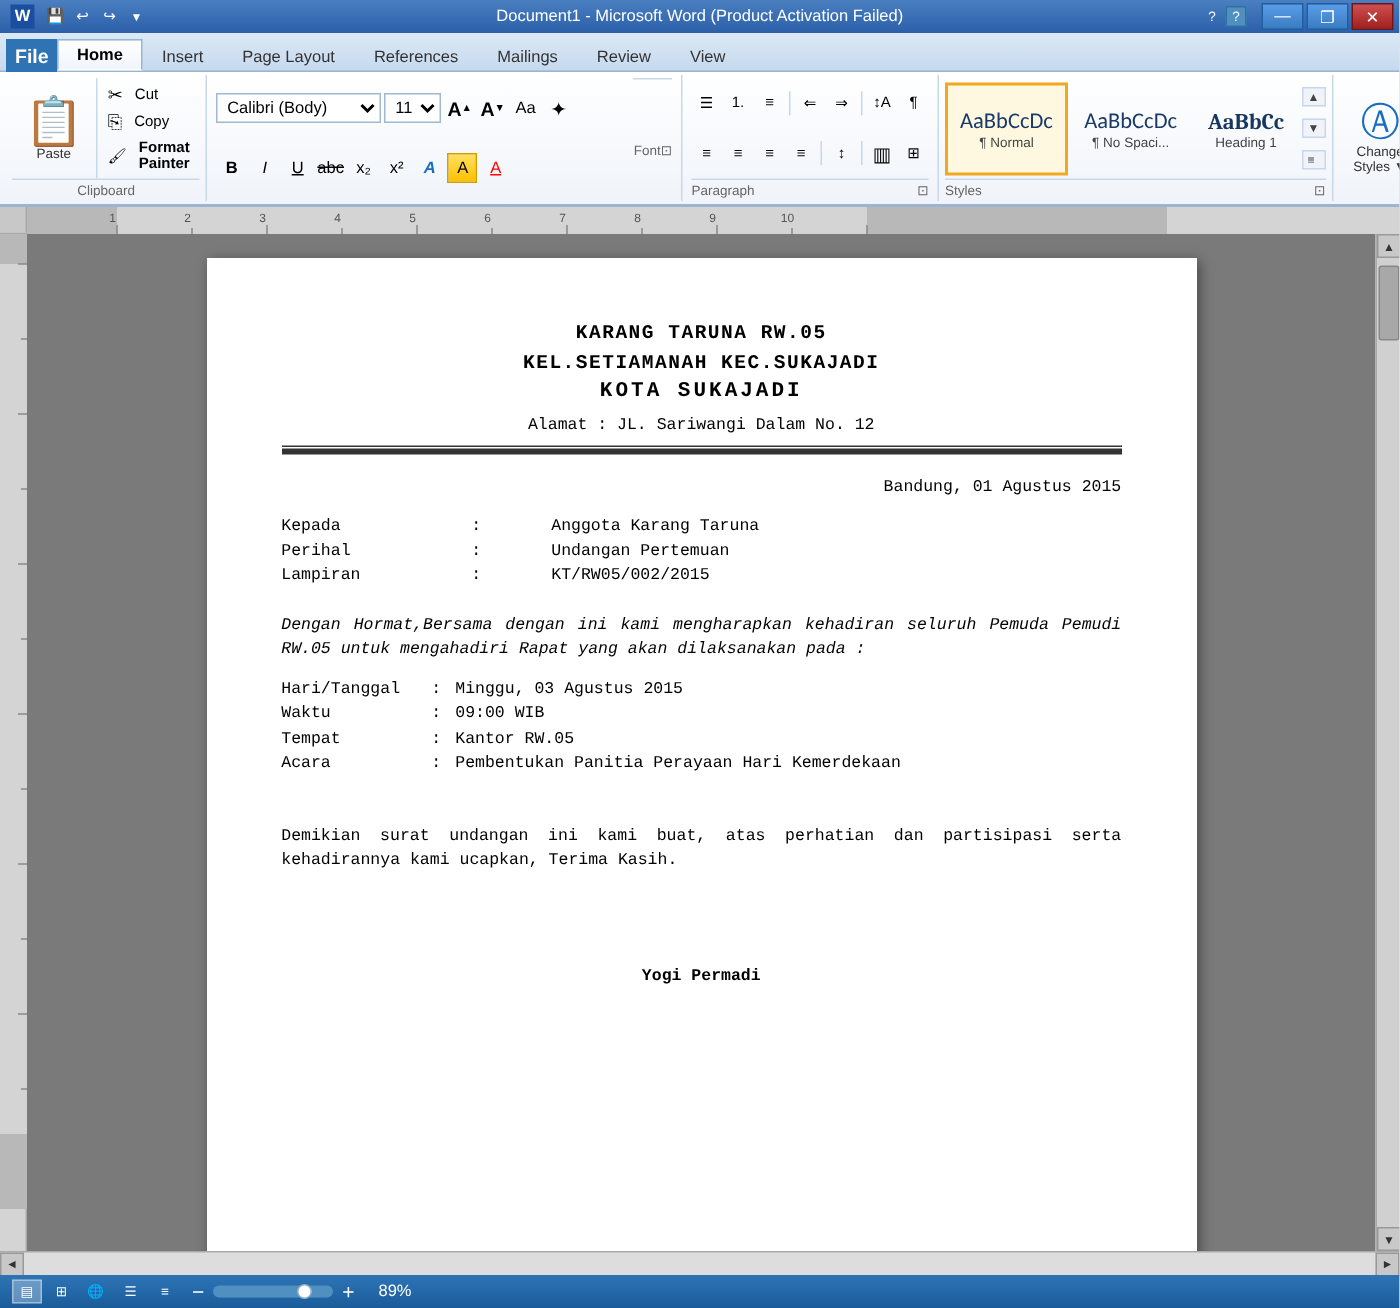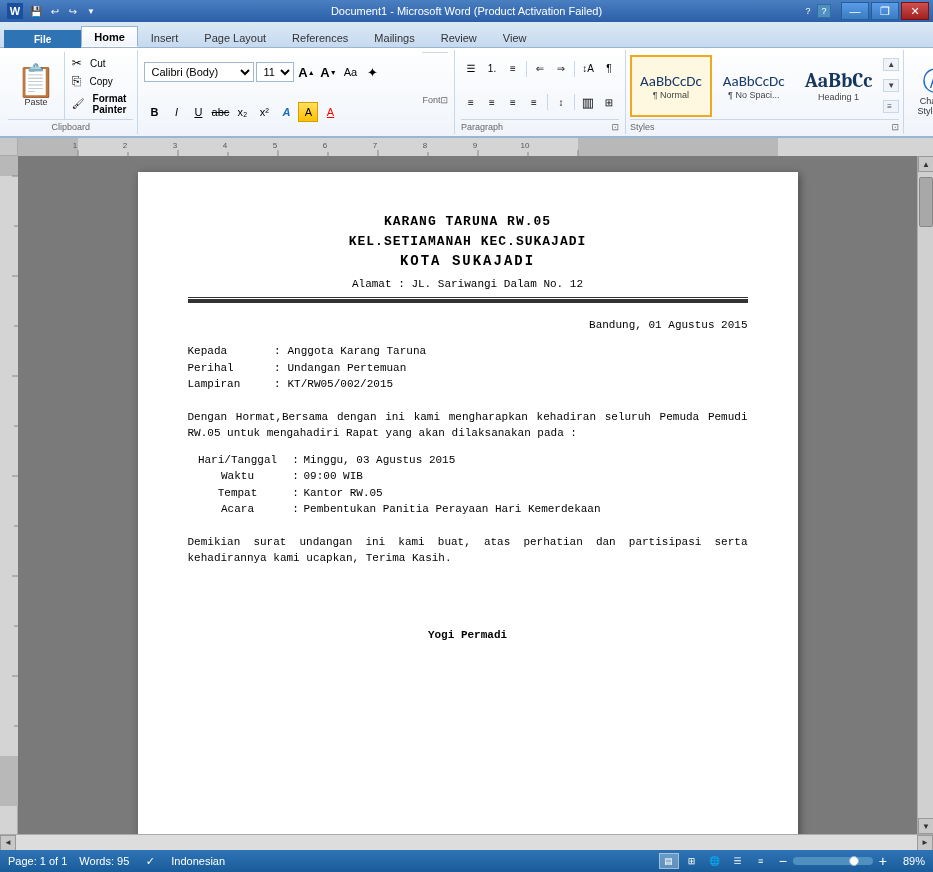--- a/index.html
+++ b/index.html
@@ -29,22 +29,22 @@
       border-color: #9ab5d0;
       border-bottom: 1px solid white;
       color: #000;
       font-weight: bold;
     }
 
     
     .file-tab {
       background: #2e74b5;
       color: white;
-      padding: 4px 30px 3px;
-      font-size: 10px;
+      padding: 4px 6px 3px;
+      font-size: 13px;
       font-weight: bold;
       cursor: pointer;
       margin-bottom: -1px;
     }
 
     
     .ribbon {
       background: linear-gradient(to bottom, #ffffff, #f0f4fa);
       border-bottom: 2px solid #9ab5d0;
       display: flex;
@@ -102,25 +102,25 @@
       text-align: center;
       font-weight: bold;
       margin-bottom: 4px;
     }
     .doc-header-line1 { font-size: 13px; letter-spacing: 1px; }
     .doc-header-line2 { font-size: 13px; letter-spacing: 1px; }
     .doc-header-line3 { font-size: 14px; letter-spacing: 2px; font-weight: 900; }
     .doc-address { text-align: center; font-size: 11px; font-weight: normal; margin-bottom: 4px; }
     .doc-date { text-align: right; margin-bottom: 10px; }
     .doc-meta { margin-bottom: 16px; }
-    .doc-meta-row { display: flex; margin-bottom: 0; }
+    .doc-meta-row { display: flex; margin-bottom: 0; gap: 40px; }
     .doc-meta-label { min-width: 80px; }
     .doc-meta-value { flex: 1; }
-    .doc-body { text-align: justify; margin-bottom: 10px; }
-    .doc-details { margin-bottom: 16px; text-align: center; }
+    .doc-body { text-align: justify; margin-bottom: 10px; font-style: italic; }
+    .doc-details { margin-bottom: 32px; }
     .doc-detail-row { display: flex; margin-bottom: 0; }
     .doc-closing { text-align: justify; margin-bottom: 40px; }
 
     
     .status-bar {
       background: linear-gradient(to bottom, #2e74b5, #1a5c9a);
       height: 22px;
       display: flex;
       align-items: center;
       justify-content: space-between;
@@ -323,21 +323,21 @@
             <div style="font-size:15px;color:#1a3a6a;font-family:Calibri,sans-serif;">AaBbCcDc</div>
             <div style="font-size:9px;color:#444;">¶ Normal</div>
           </div>
 
           <div style="display:flex;flex-direction:column;align-items:center;justify-content:center;padding:2px 8px;min-width:70px;height:62px;cursor:pointer;border:1px solid transparent;">
             <div style="font-size:15px;color:#1a3a6a;font-family:Calibri,sans-serif;">AaBbCcDc</div>
             <div style="font-size:9px;color:#444;">¶ No Spaci...</div>
           </div>
 
           <div style="display:flex;flex-direction:column;align-items:center;justify-content:center;padding:2px 8px;min-width:70px;height:62px;cursor:pointer;border:1px solid transparent;">
-            <div style="font-size:20px;color:#17375e;font-family:Cambria,serif;font-weight:bold;">AaBbCc</div>
+            <div style="font-size:15px;color:#17375e;font-family:Cambria,serif;font-weight:bold;">AaBbCc</div>
             <div style="font-size:9px;color:#444;">Heading 1</div>
           </div>
         </div>
         <div style="display:flex;flex-direction:column;justify-content:space-around;height:62px;margin-left:2px;">
           <div style="font-size:8px;cursor:pointer;color:#444;padding:1px 3px;border:1px solid #c8d8e8;background:#f0f4fa;">▲</div>
           <div style="font-size:8px;cursor:pointer;color:#444;padding:1px 3px;border:1px solid #c8d8e8;background:#f0f4fa;">▼</div>
           <div style="font-size:8px;cursor:pointer;color:#444;padding:1px 3px;border:1px solid #c8d8e8;background:#f0f4fa;">≡</div>
         </div>
       </div>
       <div style="font-size:9px;color:#666;text-align:center;border-top:1px solid #c8d8e8;padding-top:2px;display:flex;justify-content:space-between;align-items:center;">
@@ -492,26 +492,20 @@
   </div>
 
   <div style="display:flex;flex-direction:column;">
     <div class="bottom-scrollbar">
       <div class="bsb-btn">◄</div>
       <div class="bsb-track"></div>
       <div class="bsb-btn">►</div>
     </div>
 
     <div class="status-bar">
-      <div class="status-left">
-        <span>Page: 1 of 1</span>
-        <span>Words: 95</span>
-        <div style="width:18px;height:18px;display:flex;align-items:center;justify-content:center;cursor:pointer;">✓</div>
-        <span>Indonesian</span>
-      </div>
       <div class="status-right">
         <div style="display:flex;gap:3px;align-items:center;">
           <div style="width:20px;height:16px;background:rgba(255,255,255,0.3);border:1px solid rgba(255,255,255,0.4);display:flex;align-items:center;justify-content:center;font-size:9px;cursor:pointer;">▤</div>
           <div style="width:20px;height:16px;display:flex;align-items:center;justify-content:center;font-size:9px;cursor:pointer;">⊞</div>
           <div style="width:20px;height:16px;display:flex;align-items:center;justify-content:center;font-size:9px;cursor:pointer;">🌐</div>
           <div style="width:20px;height:16px;display:flex;align-items:center;justify-content:center;font-size:9px;cursor:pointer;">☰</div>
           <div style="width:20px;height:16px;display:flex;align-items:center;justify-content:center;font-size:9px;cursor:pointer;">≡</div>
         </div>
         <div class="status-zoom">
           <span style="cursor:pointer;font-size:14px;padding:0 2px;">−</span>

